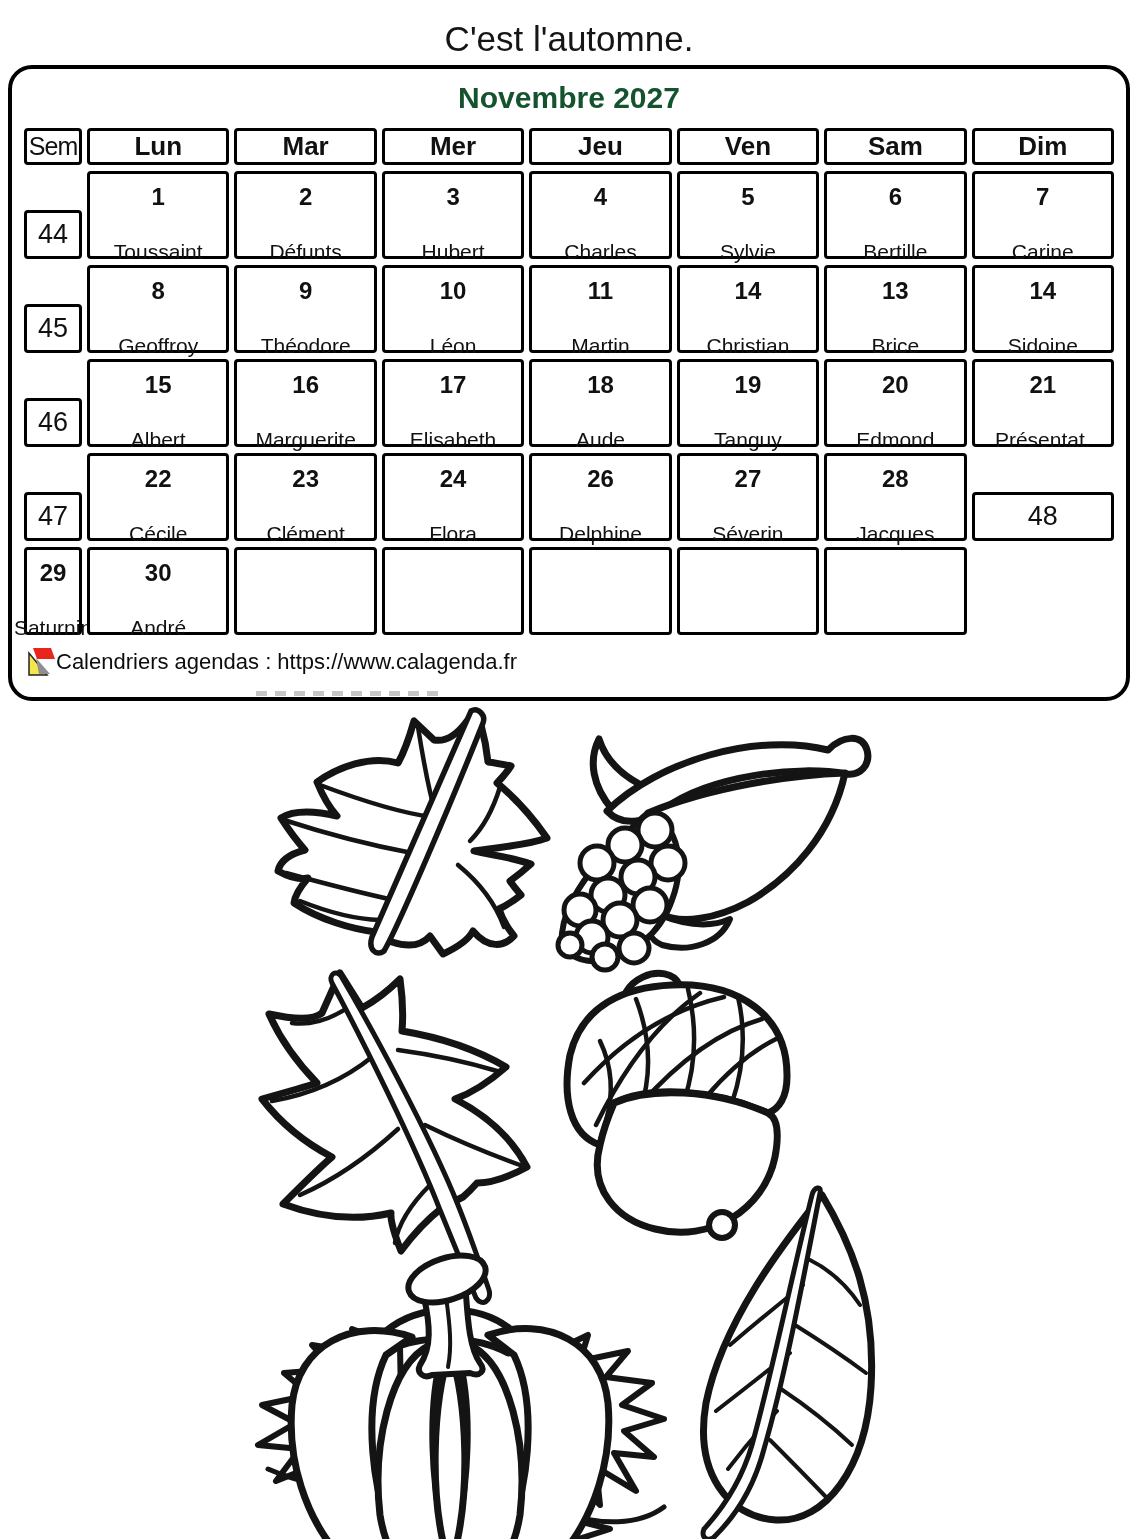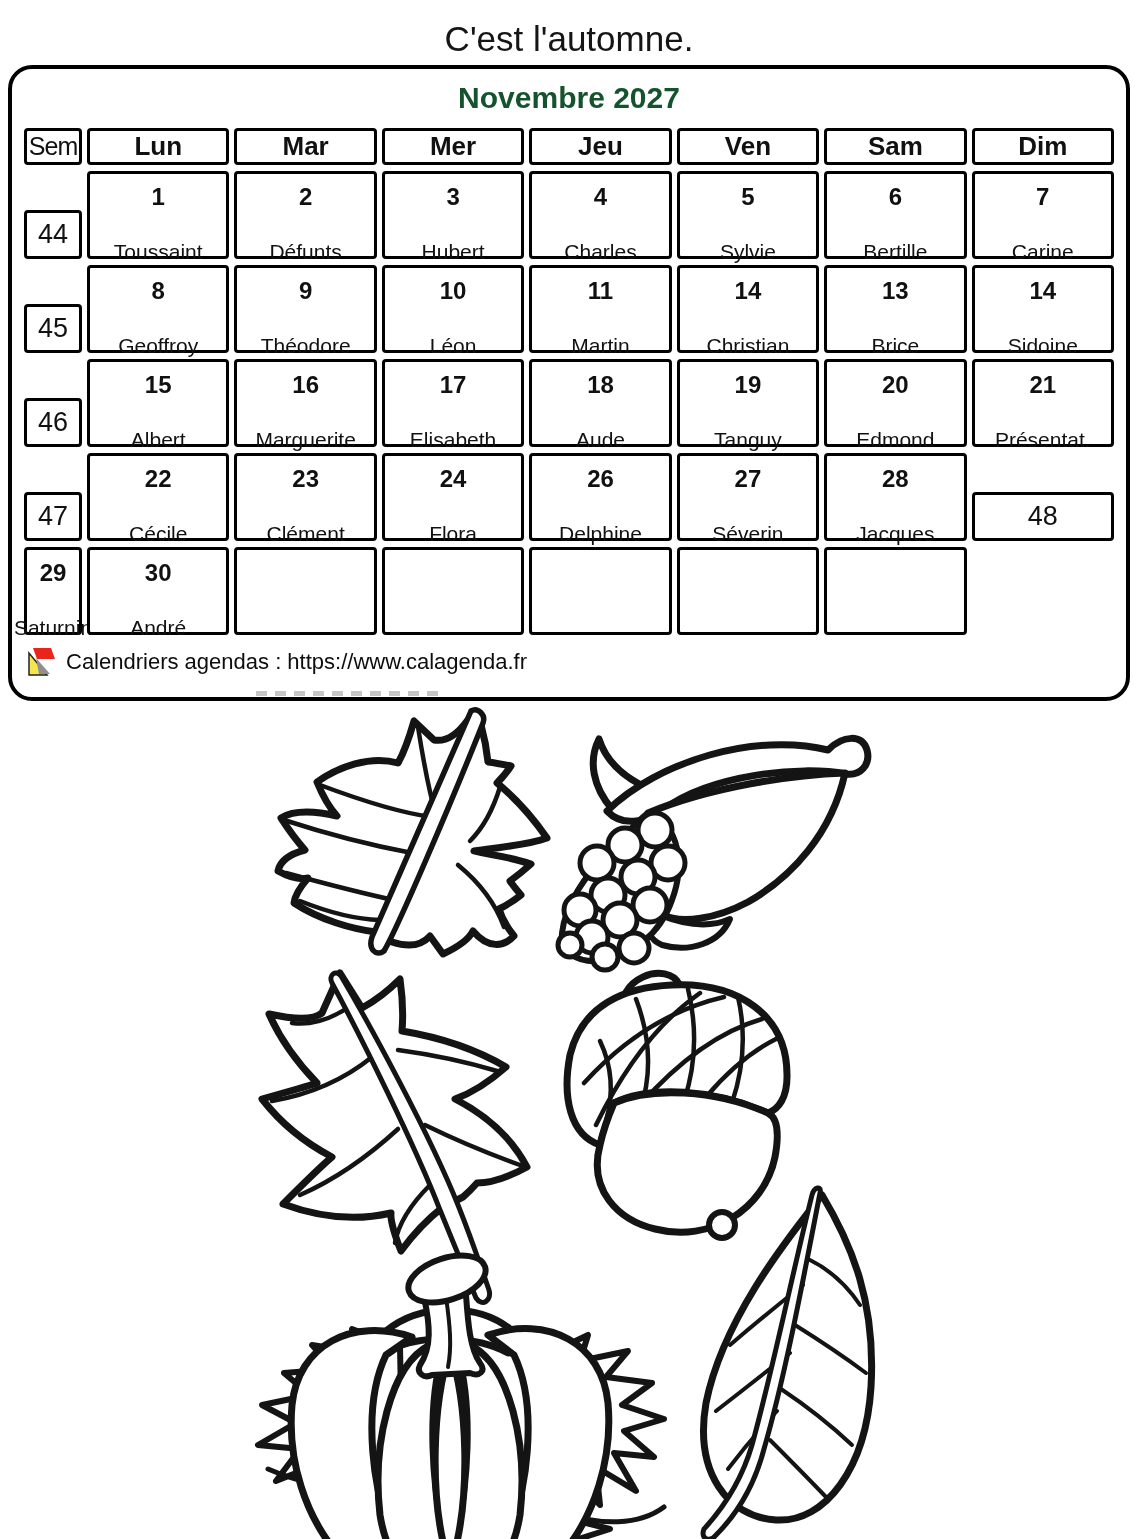--- a/index.html
+++ b/index.html
@@ -12,21 +12,21 @@
   .cal-title{text-align:center;font-weight:700;font-size:30px;margin:8px 0 13px;color:#14532d;}
   .grid{display:grid;grid-template-columns:58px repeat(7,1fr);
         grid-template-rows:37px repeat(5,88px);gap:6px 5px;}
   .cell{border:3px solid #000;border-radius:4px;background:#fff;box-sizing:border-box;}
   .hcell{display:flex;align-items:center;justify-content:center;font-weight:700;font-size:26px;}
   .hcell.sem{font-weight:400;font-size:25px;letter-spacing:-1px;}
   .wcell{display:flex;align-items:center;justify-content:center;font-size:27px;font-weight:400;margin-top:39px;}
   .dcell{display:flex;flex-direction:column;align-items:center;padding-top:11px;}
   .dnum{font-weight:700;font-size:24px;line-height:1;}
   .dname{font-size:21px;margin-top:32px;line-height:1;white-space:nowrap;}
-  .footer{display:flex;align-items:center;gap:10px;margin:11px 2px 0;font-size:22px;}
+  .footer{display:flex;align-items:center;margin:11px 2px 0;font-size:22px;}
   .footer .ftext{color:#0d0d0d;}
   .artifact{position:absolute;left:256px;top:691px;width:188px;height:5px;opacity:.5;
             background:repeating-linear-gradient(90deg,#8d8d8d 0 11px,transparent 11px 19px);}
   svg.illus{display:block;margin-top:4px;}
 </style>
 </head>
 <body>
 
 <div class="page">
 

